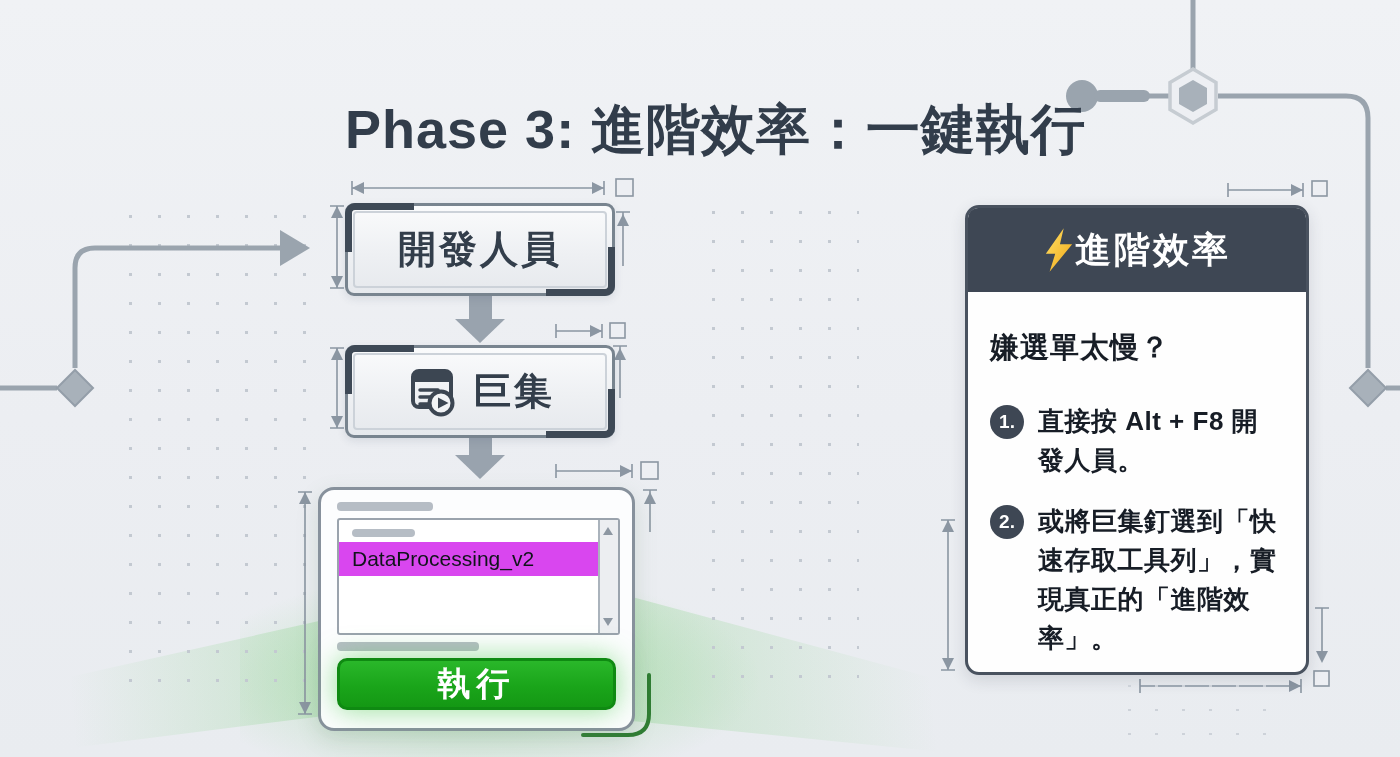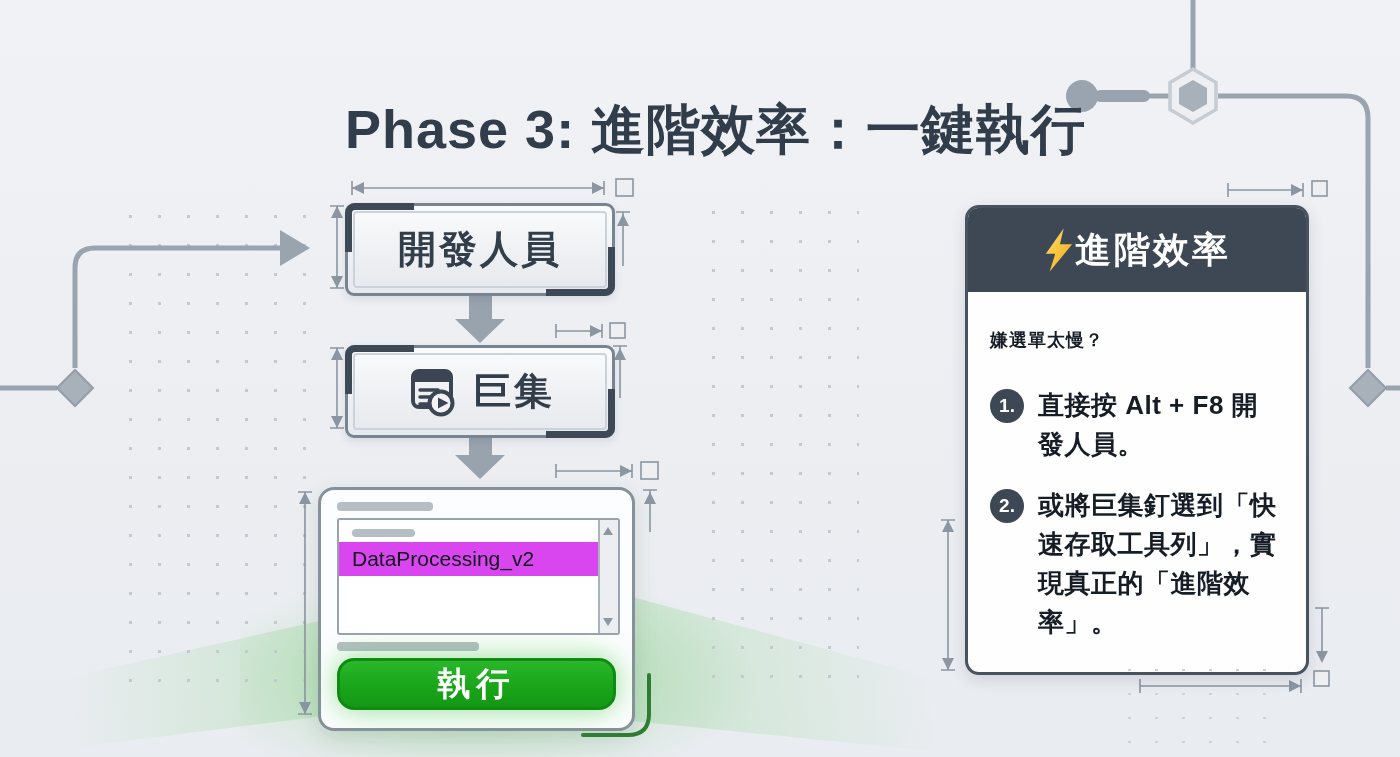--- a/index.html
+++ b/index.html
@@ -37,21 +37,21 @@
     border:2px solid #9aa3ad;border-radius:3px;}
   .list-stub{position:absolute;left:13px;top:9px;width:63px;height:8px;background:#b6bdc5;border-radius:4px;}
   .sel-row{position:absolute;left:0;right:18px;top:22px;height:34px;background:#d946ef;
     display:flex;align-items:center;padding-left:13px;font-size:21px;color:#10141a;}
   .scrollbar{position:absolute;right:0;top:0;bottom:0;width:18px;background:#eceef1;
     border-left:2px solid #aab3bc;}
   .sb-up{position:absolute;left:3px;top:7px;width:0;height:0;border-left:5px solid transparent;
     border-right:5px solid transparent;border-bottom:8px solid #8d97a2;}
   .sb-down{position:absolute;left:3px;bottom:7px;width:0;height:0;border-left:5px solid transparent;
     border-right:5px solid transparent;border-top:8px solid #8d97a2;}
-  .run-btn{position:absolute;left:16px;top:168px;width:279px;height:52px;border-radius:17px;
+  .run-btn{position:absolute;left:16px;top:168px;width:279px;height:52px;border-radius:10px;
     background:linear-gradient(180deg,#2ab72a 0%,#1aa51a 55%,#149814 100%);
     border:3px solid #0f8a12;box-sizing:border-box;display:flex;align-items:center;justify-content:center;
     color:#ffffff;font-size:33px;font-weight:700;letter-spacing:6px;
     box-shadow:0 0 28px rgba(80,205,80,.6);cursor:pointer;}
   
   .glow{position:absolute;left:240px;top:555px;width:560px;height:202px;z-index:0;
     background:radial-gradient(ellipse at 42% 62%,rgba(120,205,120,.42),rgba(120,205,120,0) 62%);}
   .beam-left{position:absolute;left:0;top:596px;width:330px;height:161px;z-index:0;
     background:linear-gradient(265deg,rgba(130,208,130,.32),rgba(130,208,130,0) 78%);
     clip-path:polygon(100% 14%,0 60%,0 100%,100% 74%);}
@@ -59,21 +59,21 @@
     background:linear-gradient(85deg,rgba(130,208,130,.32),rgba(130,208,130,0) 82%);
     clip-path:polygon(0 12%,100% 66%,100% 100%,0 80%);}
   
   .card{position:absolute;left:965px;top:205px;width:344px;height:470px;background:#fefefe;
     border:3px solid #49525f;border-radius:14px;box-sizing:border-box;z-index:2;
     box-shadow:0 5px 16px rgba(40,50,70,.14);}
   .card-header{height:84px;background:#3e4754;border-radius:10px 10px 0 0;
     display:flex;align-items:center;justify-content:center;}
   .card-title{color:#ffffff;font-size:36px;font-weight:700;letter-spacing:3px;}
   .card-body{position:relative;padding:24px 22px 0 22px;}
-  .question{font-size:18px;font-weight:700;color:#171d26;letter-spacing:1px;margin-top:12px;}
+  .question{font-size:29px;font-weight:700;color:#171d26;letter-spacing:1px;margin-top:12px;}
   .tip-item{display:flex;gap:14px;align-items:flex-start;position:relative;z-index:1;}
   .tip-item.first{margin-top:34px;}
   .tip-item.second{margin-top:22px;}
   .badge{flex:0 0 auto;width:34px;height:34px;border-radius:50%;background:#3e4754;color:#fff;
     font-size:19px;font-weight:700;display:flex;align-items:center;justify-content:center;margin-top:3px;}
   .tip-text{font-size:26px;font-weight:600;color:#171d26;line-height:1.5;letter-spacing:.5px;}
   .card-dots{position:absolute;right:16px;bottom:-118px;width:152px;height:102px;z-index:0;
     background-image:radial-gradient(#cdd2d9 1.5px,rgba(0,0,0,0) 1.6px);background-size:27px 24px;}
 </style>
 </head>

